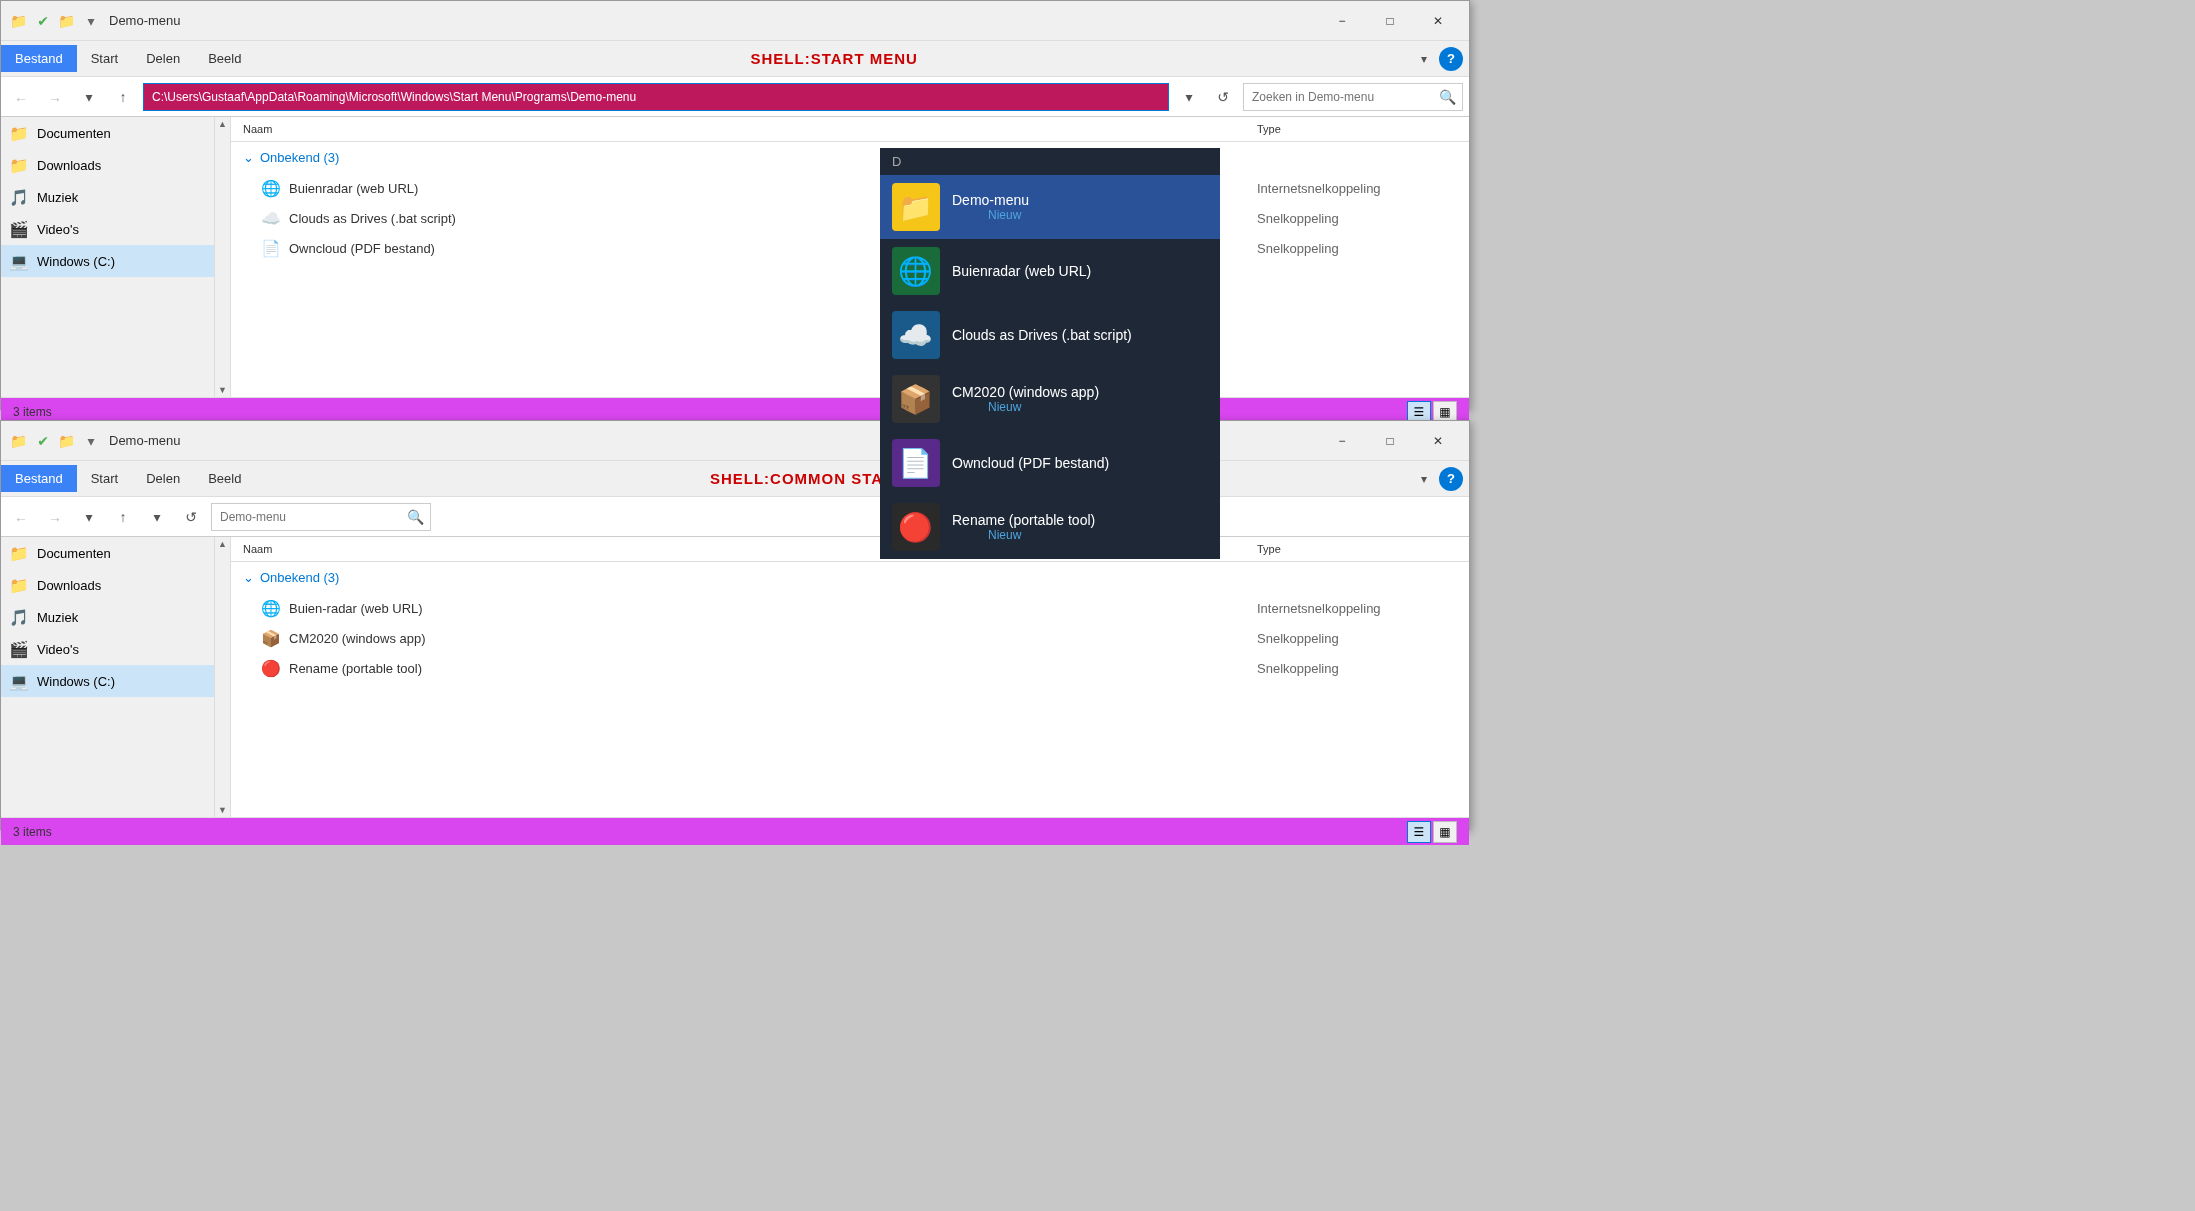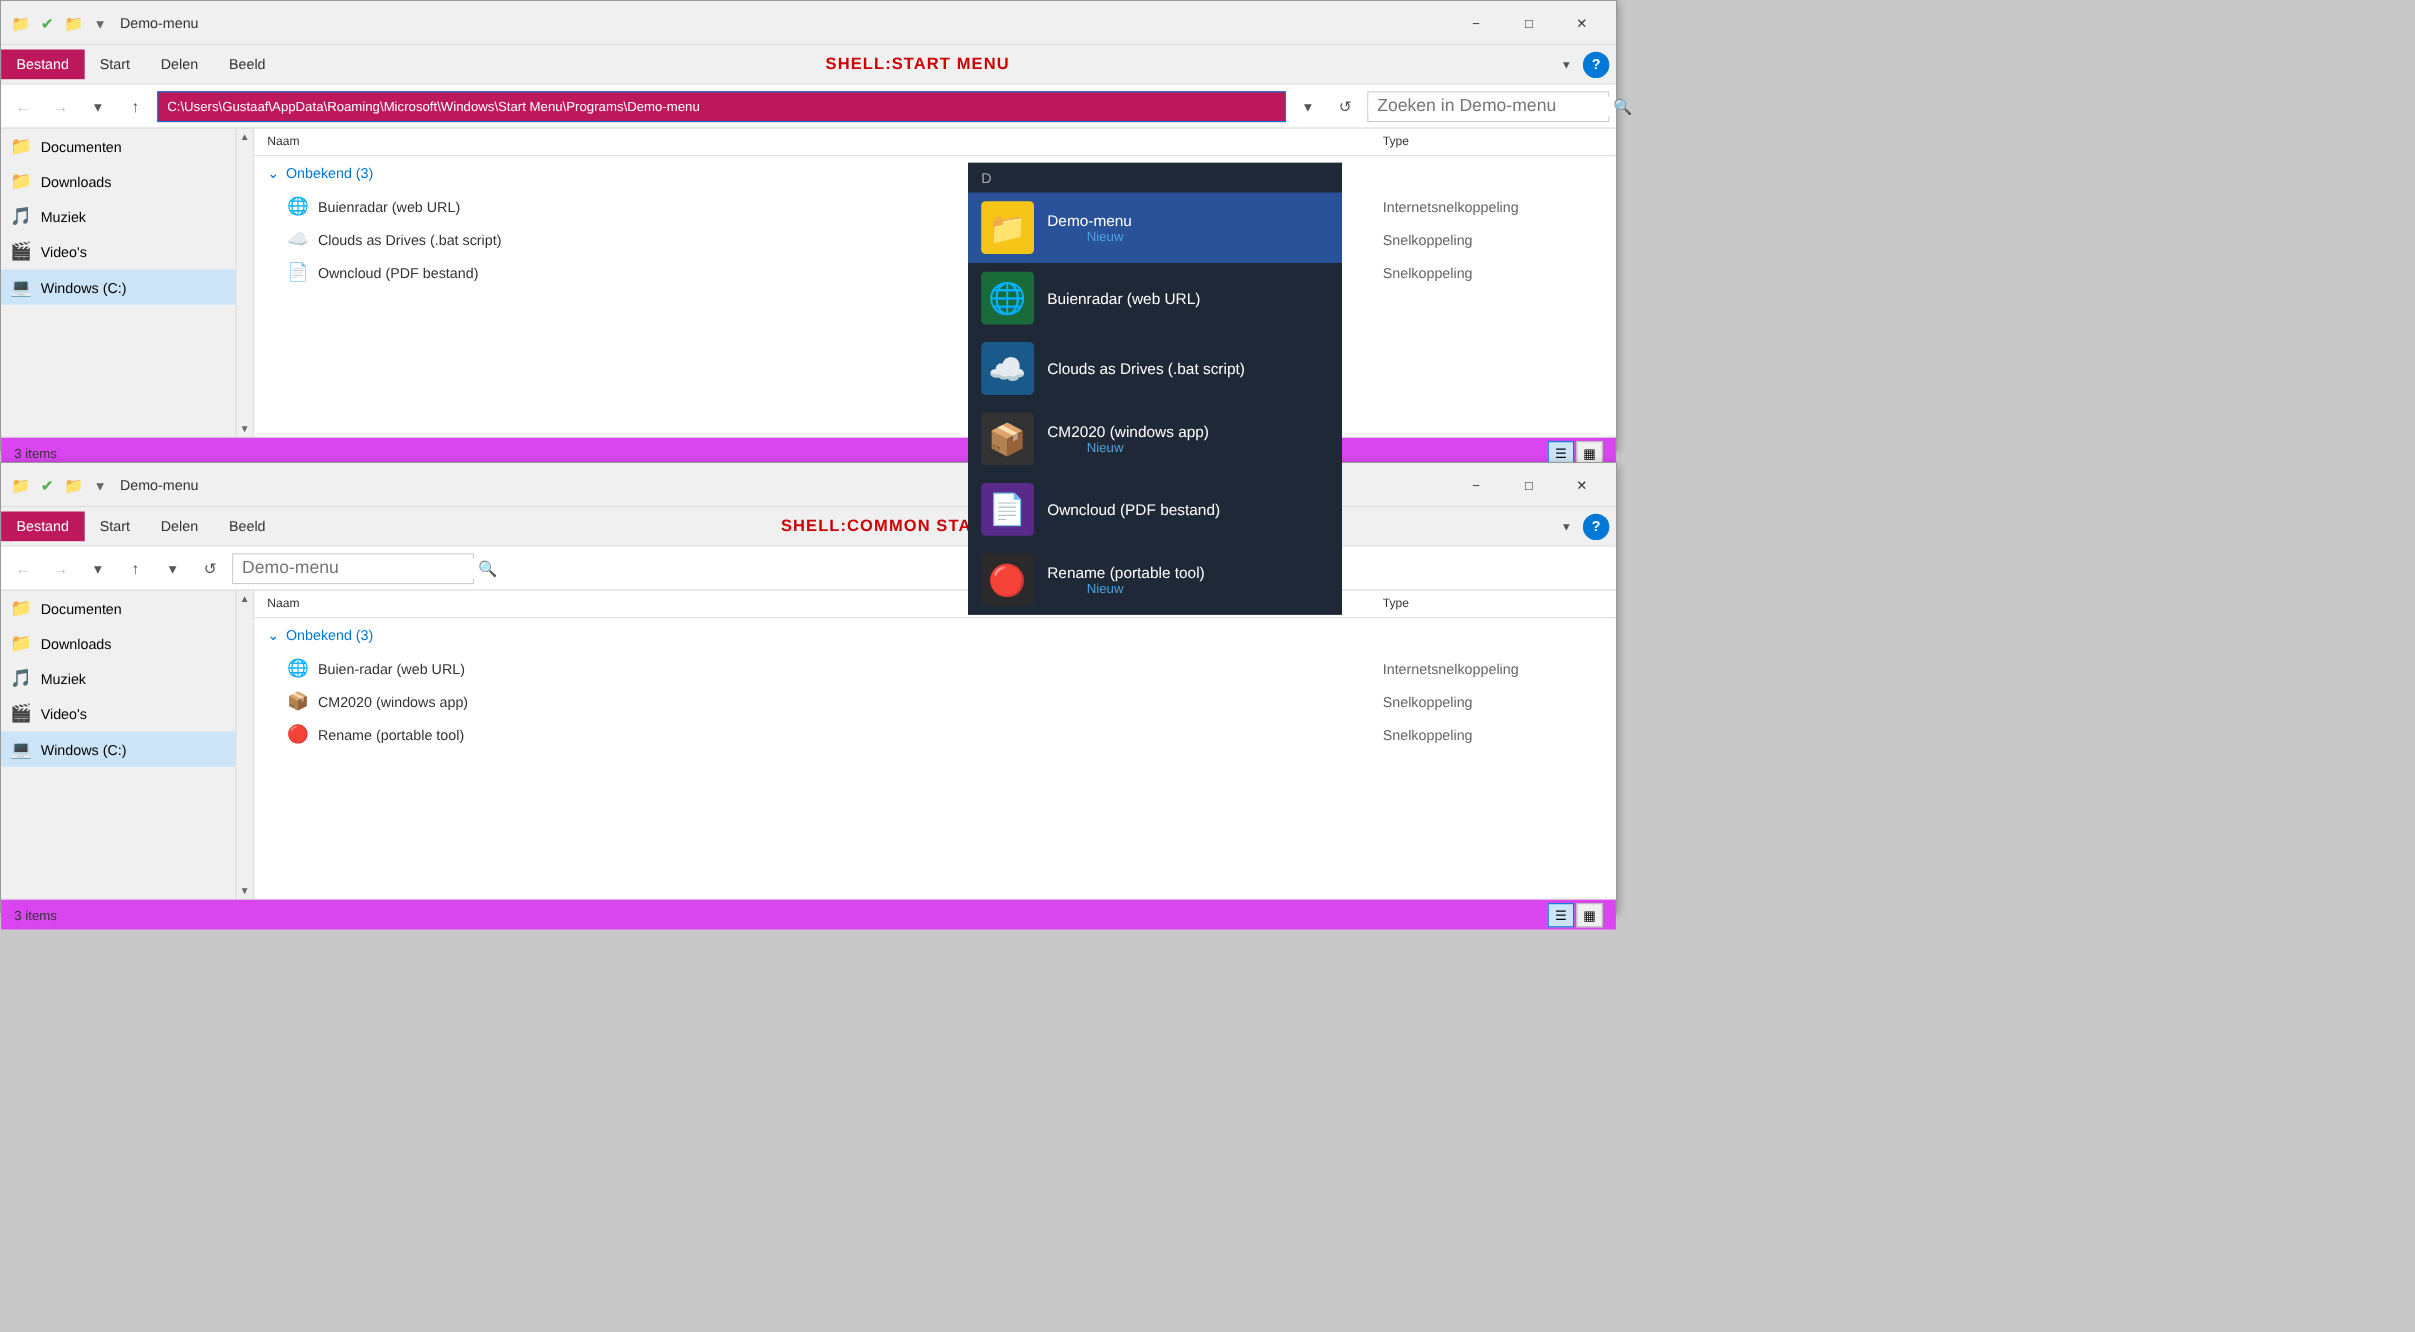--- a/index.html
+++ b/index.html
@@ -84,21 +84,21 @@
       border-bottom: 1px solid #ddd;
     }
 
     .menu-item {
       padding: 6px 14px;
       font-size: 13px;
       cursor: pointer;
       color: #333;
     }
     .menu-item.active {
-      background: #be185d;
+      background: #3b82f6;
       color: white;
     }
 
     .menu-title {
       flex: 1;
       text-align: center;
       font-size: 15px;
       font-weight: bold;
       color: #cc0000;
       letter-spacing: 1px;
@@ -166,21 +166,21 @@
       align-items: center;
       border: 1px solid #ccc;
       height: 28px;
       background: white;
       width: 220px;
     }
     .search-input {
       flex: 1;
       border: none;
       outline: none;
-      font-size: 16px;
+      font-size: 12px;
       padding: 0 8px;
       color: #737373;
     }
     .search-icon-btn {
       width: 28px;
       height: 28px;
       border: none;
       background: transparent;
       cursor: pointer;
       font-size: 14px;

